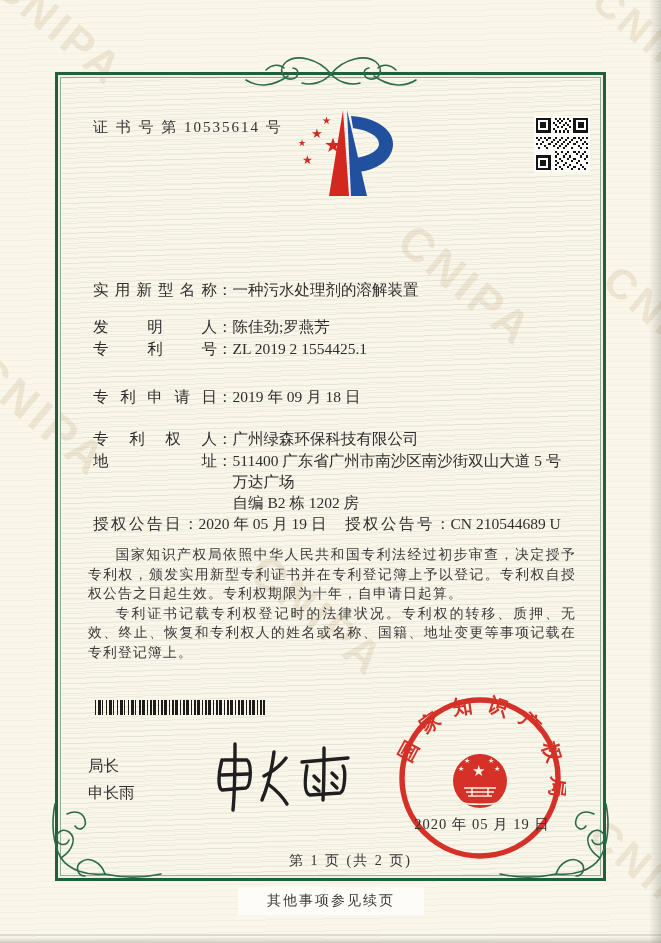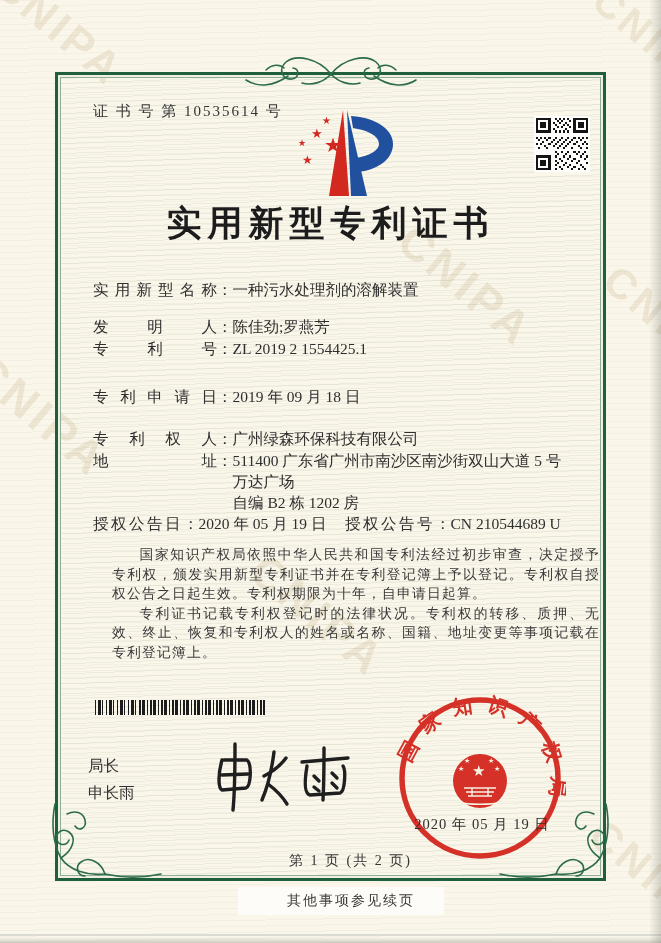--- a/index.html
+++ b/index.html
@@ -19,60 +19,60 @@
   .watermark{position:absolute; font-family:"Liberation Sans","DejaVu Sans",sans-serif;
     font-weight:700; color:rgba(198,176,140,0.26); transform:rotate(40deg); letter-spacing:4px;
     pointer-events:none; white-space:nowrap;}
 
   .frame{position:absolute; left:55px; top:72px; width:545px; height:803px;
     border:3px solid #1f5f3d;
     box-shadow: inset 0 0 0 2px rgba(251,246,234,0.9), inset 0 0 0 3px #8fae97;}
   .waves-frame{position:absolute; inset:3px;
     background:repeating-linear-gradient(178deg, rgba(106,150,116,0.10) 0 1px, rgba(0,0,0,0) 1px 5px);}
 
-  .cert-no{position:absolute; left:93px; top:102px; font-size:15px; letter-spacing:2px; color:#333;}
+  .cert-no{position:absolute; left:93px; top:118px; font-size:15px; letter-spacing:2px; color:#333;}
   .title{position:absolute; left:55px; top:200px; width:551px; text-align:center;
     font-size:35px; font-weight:700; letter-spacing:6px; color:#1c1c1c;}
 
   .logo{position:absolute; left:298px; top:106px; width:96px; height:96px;}
   .qr{position:absolute; left:534px; top:116px; width:52px; height:52px; background:#fdfdfb; padding:2px;}
 
   .fields{position:absolute; left:93px; top:279px; width:480px; font-size:15.5px; color:#2e2e2e;}
   .row{display:flex; line-height:22px;}
   .flabel{display:inline-block; width:124px; text-align:justify; text-align-last:justify; flex:0 0 124px;}
   .fcolon{flex:0 0 14px;}
   .fvalue{white-space:pre-line; display:inline-block; max-width:340px;}
   .m1{margin-bottom:15px}.m2{margin-bottom:0}.m3{margin-bottom:26px}.m4{margin-bottom:20px}.m5{}
   .addr .fvalue{line-height:21px;}
   .grant-row{position:relative; line-height:22px;}
   .grant2{position:absolute; left:252px; top:0; white-space:nowrap;}
   .glabel{letter-spacing:2.5px;}
 
   .legal{position:absolute; left:88px; top:545px; width:488px; font-size:13.8px; line-height:19.5px;
-    color:#3a3a3a; text-align:justify; letter-spacing:1.2px;margin-left:24px;}
+    color:#3a3a3a; text-align:justify; letter-spacing:1.2px;}
   .legal p{margin:0; text-indent:2em;}
 
   .barcode{position:absolute; left:95px; top:700px; width:170px; height:15px;
     background:repeating-linear-gradient(90deg,
       #1c1c1c 0 1.5px, transparent 1.5px 3px,
       #1c1c1c 3px 6px, transparent 6px 7.5px,
       #1c1c1c 7.5px 8.5px, transparent 8.5px 11px);}
 
   .signatory{position:absolute; left:88px; top:752px; font-size:15.5px; line-height:27px; color:#2e2e2e;}
   .signature{position:absolute; left:208px; top:738px; width:150px; height:78px;}
 
   .seal{position:absolute; left:394px; top:692px; width:172px; height:172px; opacity:0.95;}
   .seal-date{position:absolute; left:398px; top:815px; width:168px; text-align:center;
     font-size:14.5px; color:#2f2f2f; letter-spacing:1px;}
 
   .page-footer{position:absolute; left:55px; top:852px; width:551px; text-align:center;
     font-size:14px; letter-spacing:2px; color:#333;padding-left:20px;}
 
   .note-band{position:absolute; left:238px; top:887px; width:186px; height:28px; background:#fdfcf8;
-    display:flex; align-items:center; justify-content:center;padding-left:20px;}
+    display:flex; align-items:center; justify-content:center;}
   .note{font-size:14px; letter-spacing:2px; color:#3a3a3a;}
   .scan-line{position:absolute; left:0; top:934px; width:661px; height:2px; background:#dddcd4;}
 
   .ornament{position:absolute; pointer-events:none;}
 </style>
 </head>
 <body>
 
 <div class="page">
 
@@ -138,21 +138,20 @@
     <g fill="#151515">
       <path d="M0,0h7v7h-7z M18,0h7v7h-7z M0,18h7v7h-7z" fill="#151515"></path>
       <path d="M1,1h5v5h-5z M19,1h5v5h-5z M1,19h5v5h-5z" fill="#fdfdfb"></path>
       <path d="M2,2h3v3h-3z M20,2h3v3h-3z M2,20h3v3h-3z"></path>
       <path d="M9,0h1v1h-1z M11,0h1v1h-1z M13,0h1v1h-1z M15,0h1v1h-1z M10,1h1v1h-1z M12,1h1v1h-1z M16,1h1v1h-1z M8,2h1v1h-1z M11,2h1v1h-1z M14,2h1v1h-1z M9,3h1v1h-1z M13,3h1v1h-1z M15,3h1v1h-1z M10,4h1v1h-1z M12,4h1v1h-1z M16,4h1v1h-1z M8,5h1v1h-1z M14,5h1v1h-1z M9,6h1v1h-1z M11,6h1v1h-1z M13,6h1v1h-1z M15,6h1v1h-1z"></path>
       <path d="M0,9h1v1h-1z M2,9h1v1h-1z M4,9h1v1h-1z M6,9h1v1h-1z M9,9h1v1h-1z M12,9h1v1h-1z M15,9h1v1h-1z M18,9h1v1h-1z M20,9h1v1h-1z M22,9h1v1h-1z M24,9h1v1h-1z M1,10h1v1h-1z M5,10h1v1h-1z M8,10h1v1h-1z M11,10h1v1h-1z M14,10h1v1h-1z M17,10h1v1h-1z M21,10h1v1h-1z M3,11h1v1h-1z M7,11h1v1h-1z M10,11h1v1h-1z M13,11h1v1h-1z M16,11h1v1h-1z M19,11h1v1h-1z M23,11h1v1h-1z M0,12h1v1h-1z M2,12h1v1h-1z M6,12h1v1h-1z M9,12h1v1h-1z M12,12h1v1h-1z M15,12h1v1h-1z M18,12h1v1h-1z M22,12h1v1h-1z M24,12h1v1h-1z M4,13h1v1h-1z M8,13h1v1h-1z M11,13h1v1h-1z M14,13h1v1h-1z M20,13h1v1h-1z M1,14h1v1h-1z M5,14h1v1h-1z M10,14h1v1h-1z M13,14h1v1h-1z M17,14h1v1h-1z M21,14h1v1h-1z M24,14h1v1h-1z"></path>
       <path d="M9,16h1v1h-1z M12,16h1v1h-1z M15,16h1v1h-1z M18,16h1v1h-1z M20,16h1v1h-1z M23,16h1v1h-1z M10,17h1v1h-1z M14,17h1v1h-1z M19,17h1v1h-1z M22,17h1v1h-1z M9,18h1v1h-1z M13,18h1v1h-1z M16,18h1v1h-1z M21,18h1v1h-1z M24,18h1v1h-1z M11,19h1v1h-1z M15,19h1v1h-1z M18,19h1v1h-1z M23,19h1v1h-1z M9,20h1v1h-1z M12,20h1v1h-1z M17,20h1v1h-1z M20,20h1v1h-1z M10,21h1v1h-1z M14,21h1v1h-1z M19,21h1v1h-1z M24,21h1v1h-1z M9,22h1v1h-1z M13,22h1v1h-1z M16,22h1v1h-1z M21,22h1v1h-1z M11,23h1v1h-1z M15,23h1v1h-1z M18,23h1v1h-1z M22,23h1v1h-1z M9,24h1v1h-1z M12,24h1v1h-1z M17,24h1v1h-1z M20,24h1v1h-1z M23,24h1v1h-1z"></path>
     </g>
   </svg>
 
-  <div class="title">实用新型专利证书</div>
 
   <div class="fields">
     <div class="row m1">
       <span class="flabel">实用新型名称</span>
         <span class="fcolon">：</span>
         <span class="fvalue">一种污水处理剂的溶解装置</span>
     </div>
     <div class="row m2">
       <span class="flabel">发明人</span>
         <span class="fcolon">：</span>

